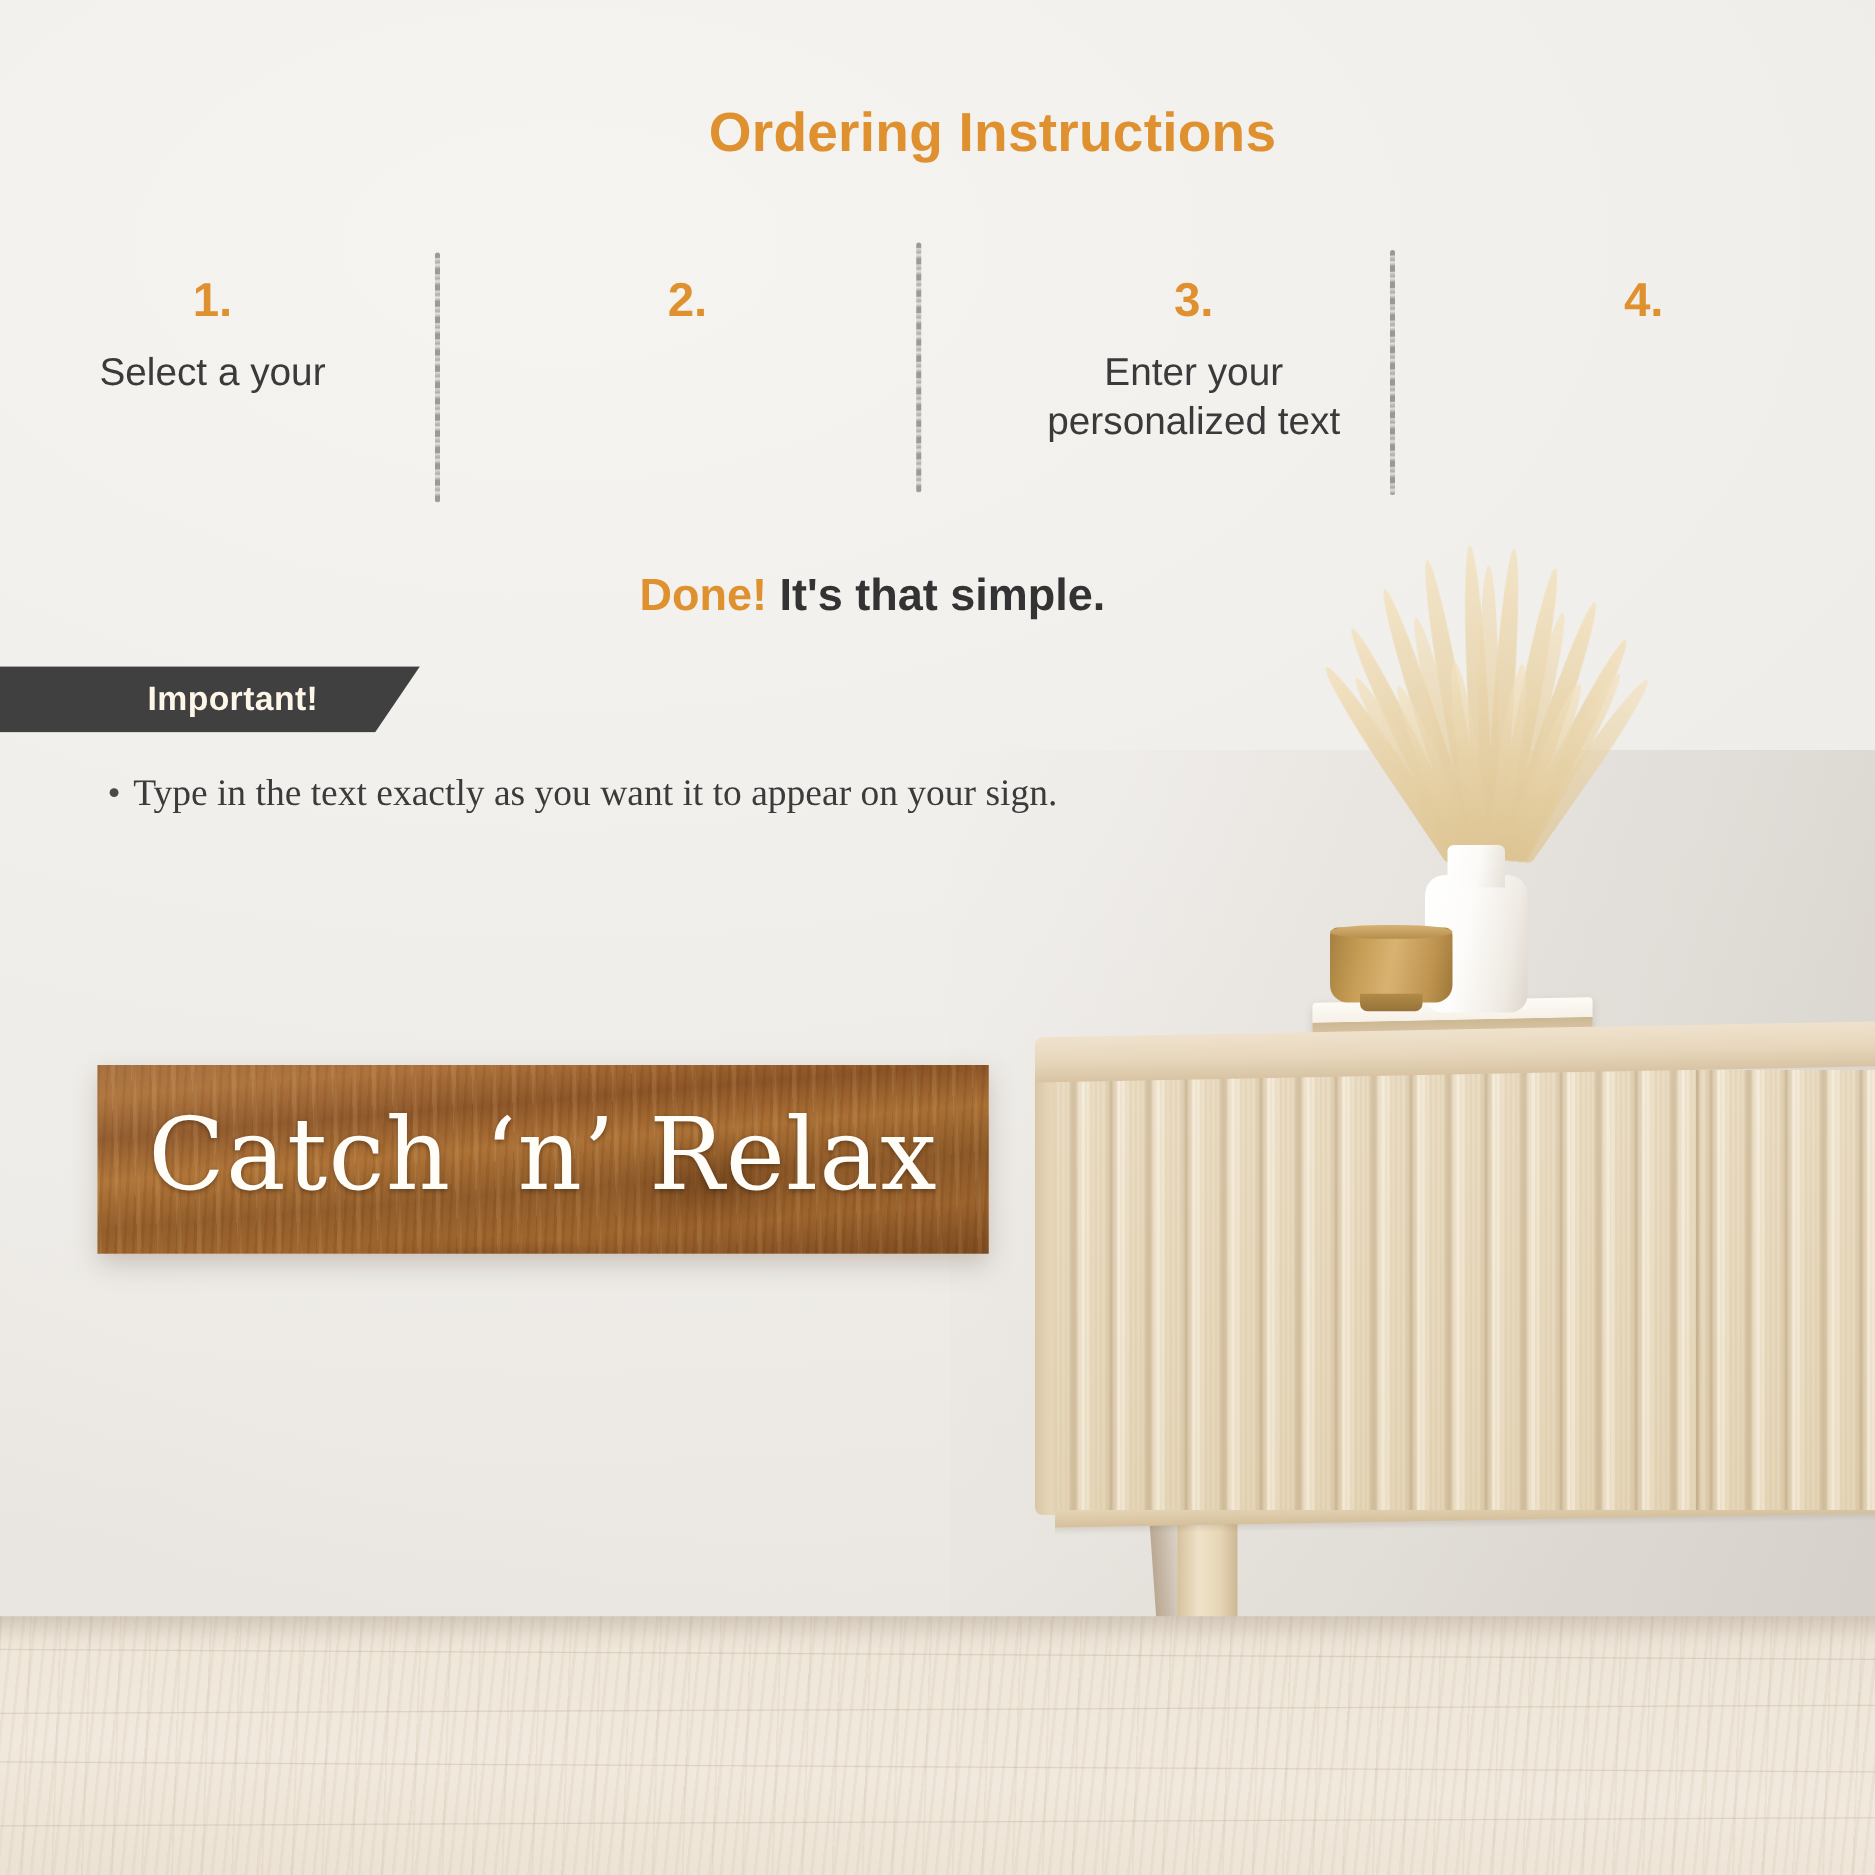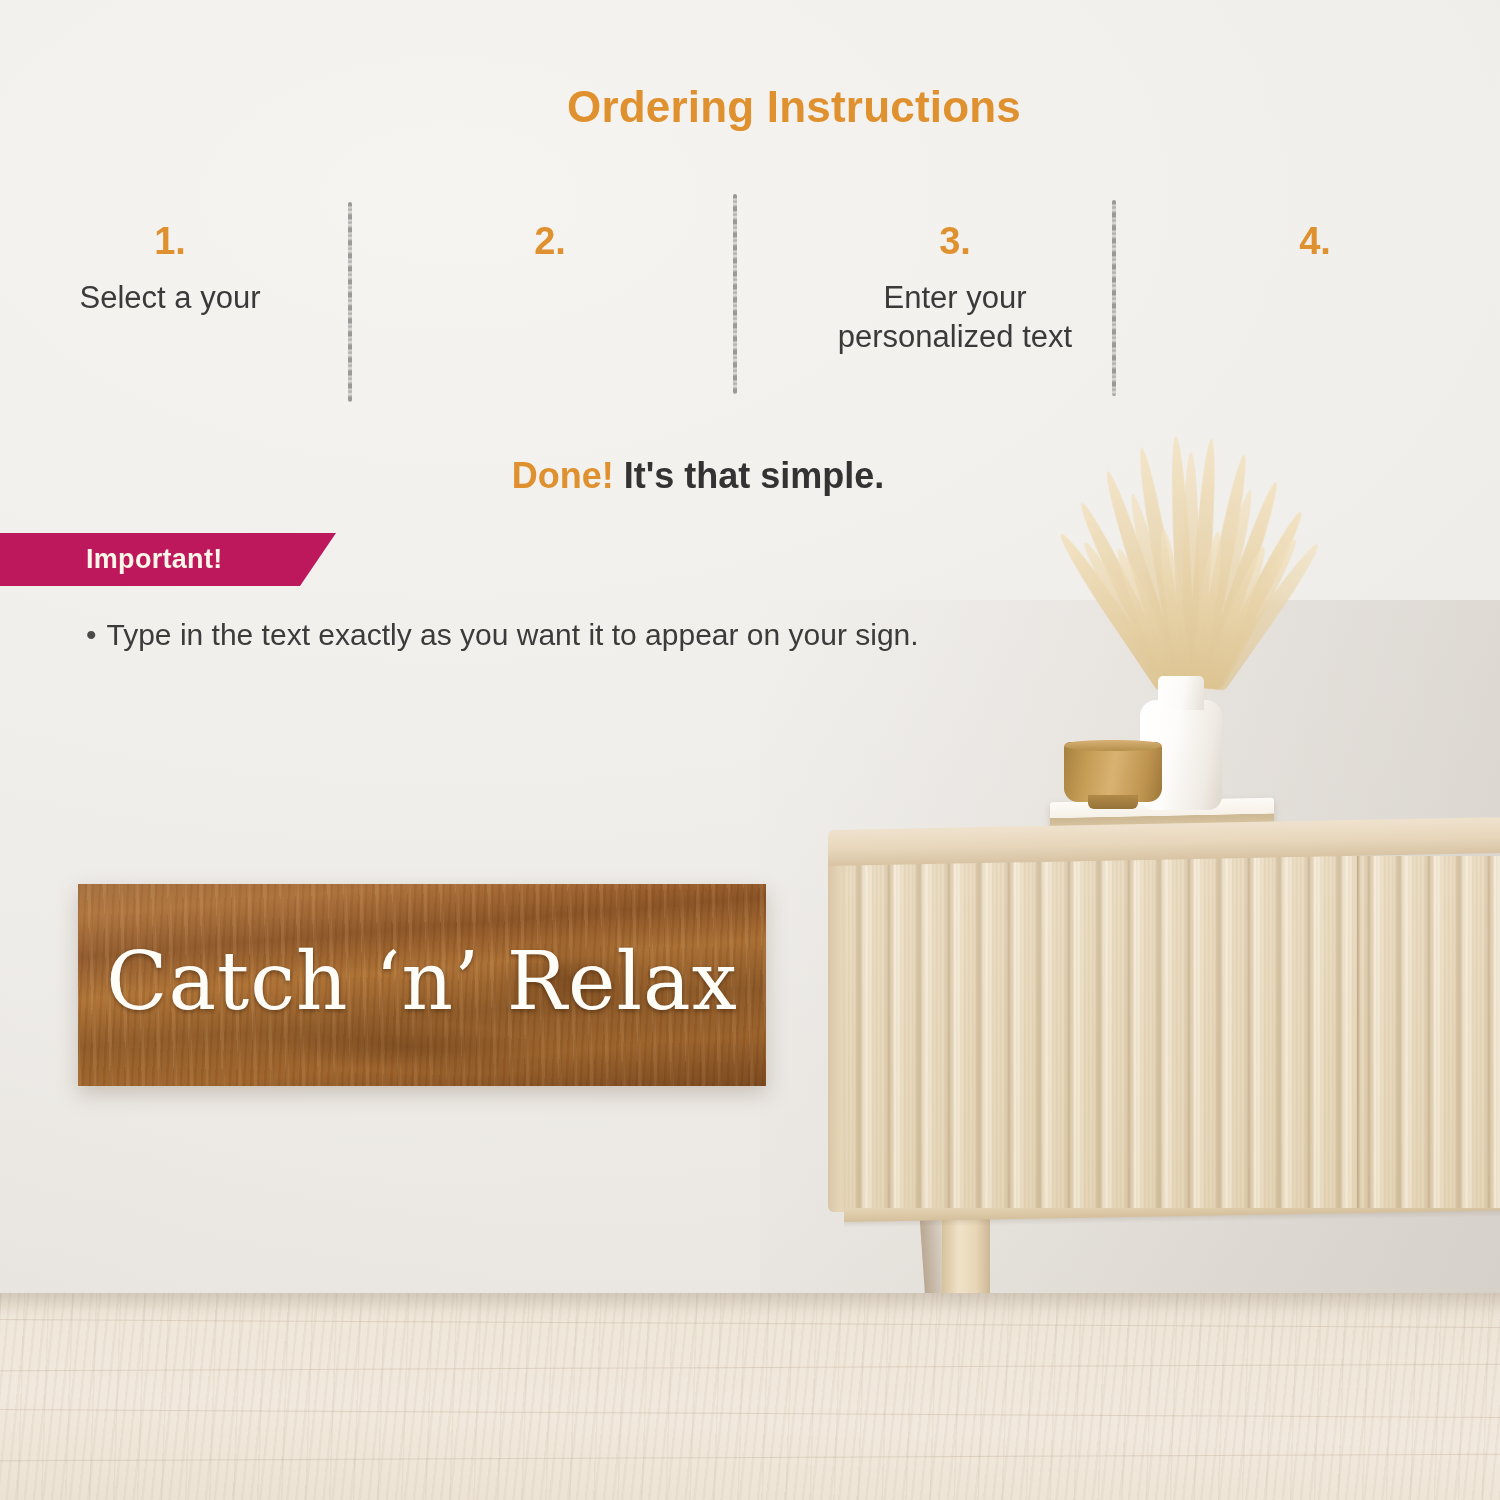--- a/index.html
+++ b/index.html
@@ -168,43 +168,44 @@
   }
 
   .done{
     position:absolute;left:0;top:455px;width:1396px;text-align:center;
     font-size:36px;font-weight:bold;color:#333333;
   }
   .done .accent{color:#e0912f;}
 
   .ribbon{
     position:absolute;left:0;top:533px;width:336px;height:53px;
-    background:#be185d;
+    background:#404040;
     clip-path:polygon(0 0, 336px 0, 300px 53px, 0 53px);
-    display:flex;align-items:center;
+    display:flex;align-items:center;padding-left:32px;
   }
   .ribbon-text{
     margin-left:86px;font-size:27px;font-weight:bold;color:#fdf6e9;letter-spacing:.3px;
   }
 
   .bullets{position:absolute;left:86px;top:612px;width:1100px;}
   .bullet{
-    font-size:30px;color:#3b3b3b;line-height:1.52;white-space:nowrap;
+    font-size:30px;color:#3b3b3b;line-height:1.52;white-space:nowrap;font-family:Liberation Serif, serif;
   }
   .bullet .dot{color:#4a4a4a;margin-right:10px;}
 
   
   .sign{
-    position:absolute;left:78px;top:884px;width:688px;height:202px;
+    position:absolute;left:78px;top:852px;width:688px;height:151px;
     background:
       repeating-linear-gradient(93deg, rgba(60,30,8,.10) 0px, rgba(60,30,8,.10) 2px, rgba(255,255,255,0) 3px, rgba(255,255,255,0) 7px),
       repeating-linear-gradient(88deg, rgba(255,214,160,.10) 0px, rgba(255,214,160,.10) 3px, rgba(255,255,255,0) 4px, rgba(255,255,255,0) 16px),
       linear-gradient(175deg,#9a5f2c 0%, #a86a32 12%, #8d5527 28%, #b07437 44%, #96602c 62%, #a96c31 80%, #8a5425 100%);
     box-shadow:0 8px 20px rgba(120,100,80,.30);
     overflow:hidden;
+    padding-left:25px;
   }
   .sign-knot{
     position:absolute;left:380px;top:40px;width:220px;height:110px;
     background:radial-gradient(50% 50% at 50% 50%, rgba(90,50,18,.45) 0%, rgba(120,70,28,.22) 45%, rgba(255,255,255,0) 75%);
     border-radius:50%;transform:rotate(-6deg);
   }
   .sign-knot2{
     position:absolute;left:120px;top:128px;width:420px;height:70px;
     background:radial-gradient(50% 50% at 50% 50%, rgba(75,40,14,.30) 0%, rgba(255,255,255,0) 72%);
     border-radius:50%;transform:rotate(3deg);

